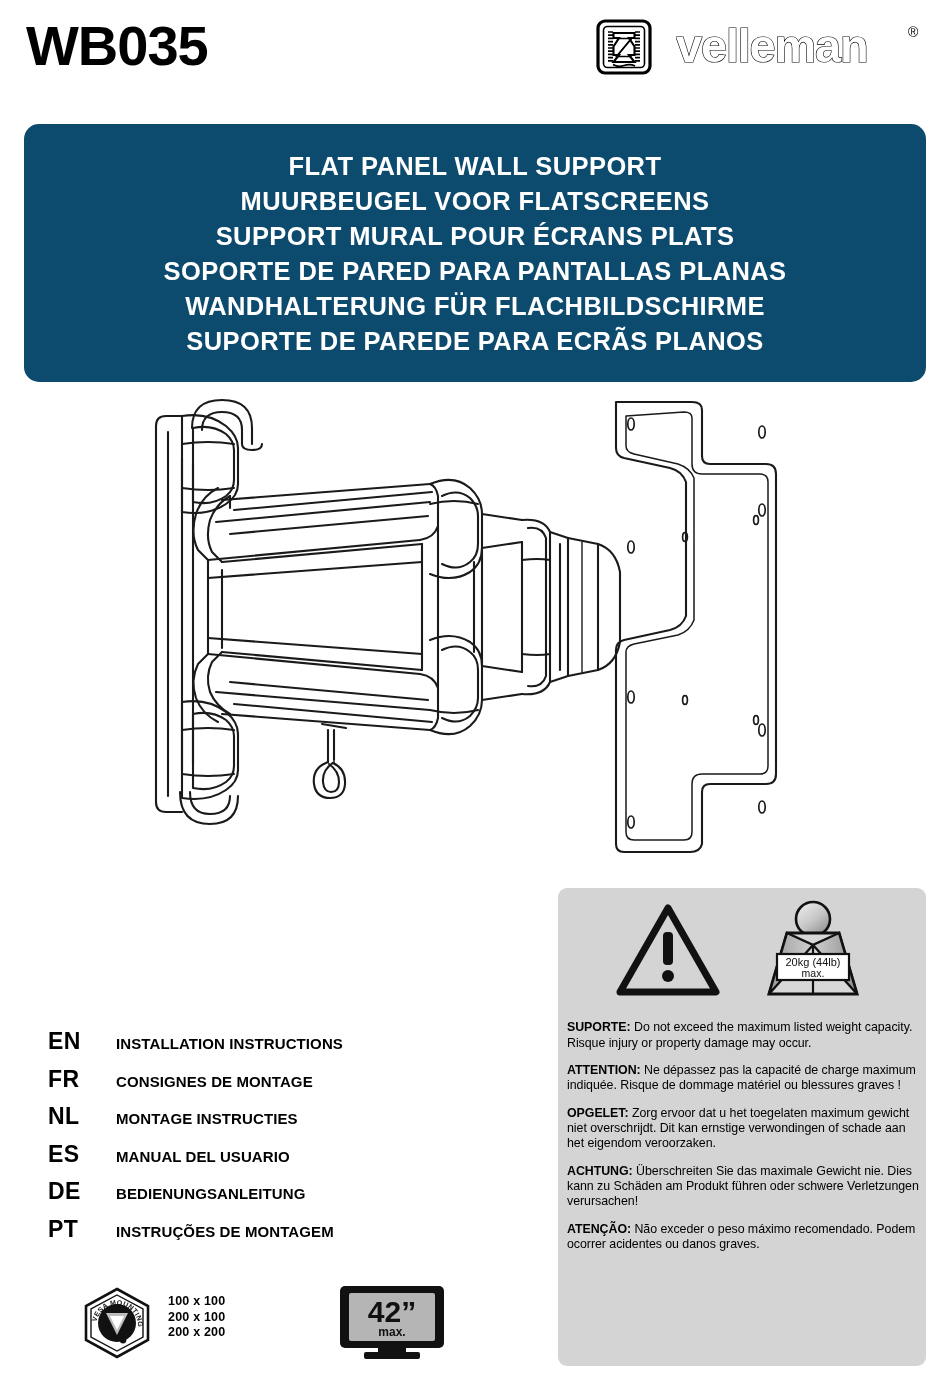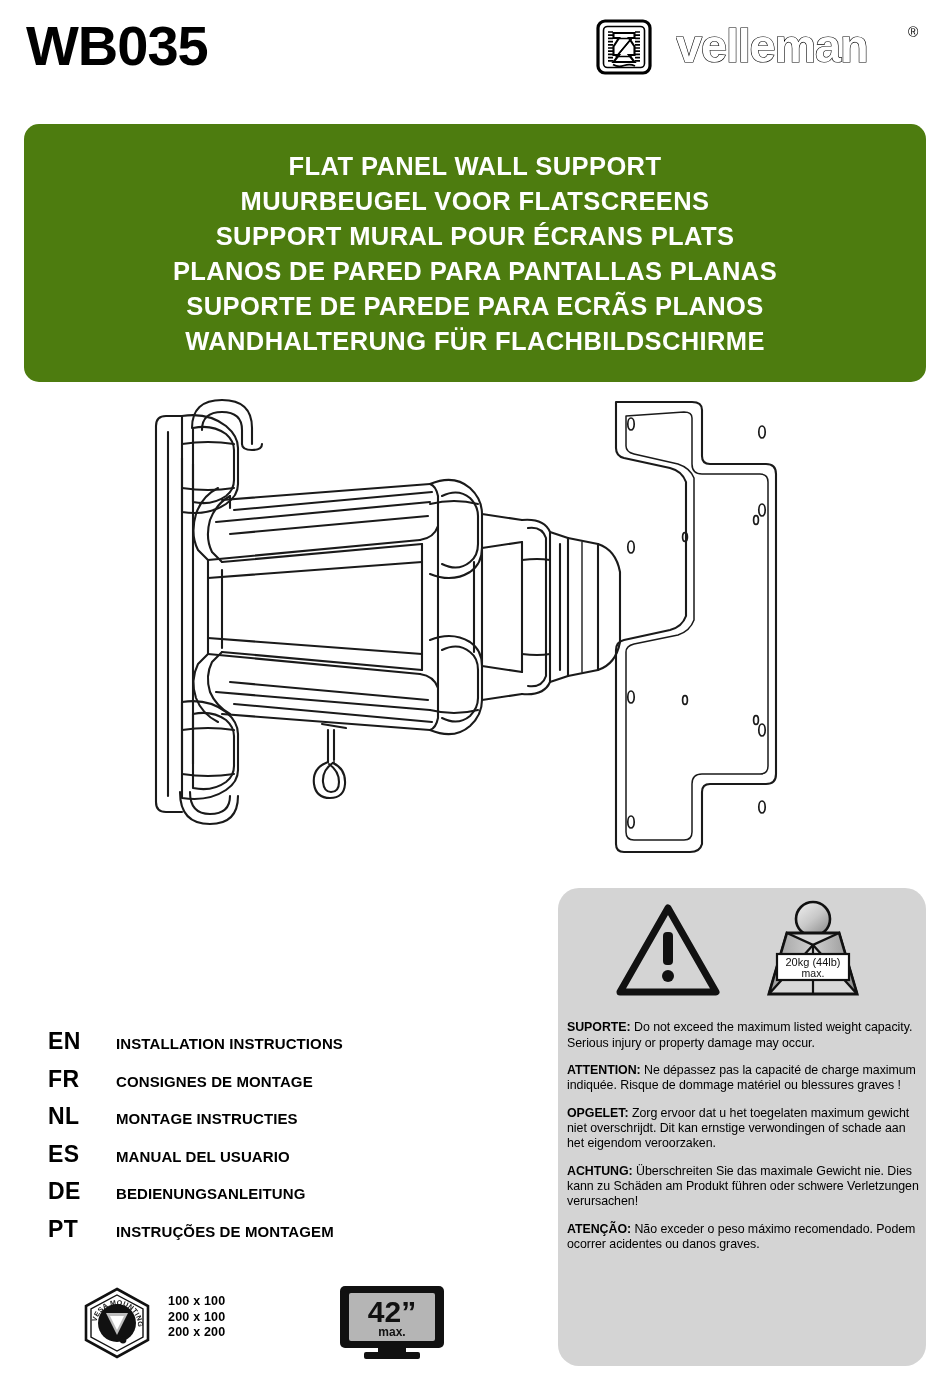--- a/index.html
+++ b/index.html
@@ -40,21 +40,21 @@
     gap: 24px;
   }
   #brand-emblem { display: block; }
   #brand-wordmark { display: block; }
 
   
   #title-banner {
     position: absolute;
     left: 24px; top: 124px;
     width: 902px; height: 258px;
-    background: #4d7c0f;
+    background: #0c4a6e;
     border-radius: 15px;
     display: flex;
     flex-direction: column;
     align-items: center;
     justify-content: center;
     gap: 1px;
   }
   .banner-line {
     color: #ffffff;
     font-size: 25.5px;
@@ -118,21 +118,21 @@
     position: absolute;
     left: 288px; top: 0px;
   }
 
   
   #caution-panel {
     position: absolute;
     left: 558px; top: 888px;
     width: 368px; height: 478px;
     background: #d4d4d4;
-    border-radius: 21px;
+    border-radius: 9px;
     padding: 0;
     box-sizing: border-box;
   }
   #caution-icons {
     position: absolute;
     left: 0; top: 6px;
     width: 368px; height: 112px;
     display: flex;
     align-items: center;
     justify-content: center;
@@ -190,23 +190,23 @@
       <text x="232" y="18" font-family="'Liberation Sans', sans-serif" font-size="14" fill="#000">®</text>
     </svg>
 
   </div>
 </div>
 
 <div id="title-banner">
   <div class="banner-line">FLAT PANEL WALL SUPPORT</div>
   <div class="banner-line">MUURBEUGEL VOOR FLATSCREENS</div>
   <div class="banner-line">SUPPORT MURAL POUR ÉCRANS PLATS</div>
-  <div class="banner-line">PLANOS DE PARED PARA PANTALLAS PLANAS</div>
+  <div class="banner-line">SOPORTE DE PARED PARA PANTALLAS PLANAS</div>
+  <div class="banner-line">WANDHALTERUNG FÜR FLACHBILDSCHIRME</div>
   <div class="banner-line">SUPORTE DE PAREDE PARA ECRÃS PLANOS</div>
-  <div class="banner-line">WANDHALTERUNG FÜR FLACHBILDSCHIRME</div>
 </div>
 
 <svg id="product-illustration" viewBox="0 0 700 470">
   <g fill="none" stroke="#1a1a1a" stroke-width="2.1" stroke-linejoin="round" stroke-linecap="round">
 
     <path d="M26 34 L26 410"></path>
     <path d="M38 40 L38 404"></path>
     <path d="M26 34 Q26 24 36 24 L52 24"></path>
     <path d="M26 410 Q26 420 36 420 L52 420"></path>
     <path d="M52 66 L52 378"></path>
@@ -441,21 +441,21 @@
       <rect x="20" y="55" width="72" height="26" fill="#ffffff" stroke="#111" stroke-width="2.2"></rect>
       <text id="weight-line-1" x="56" y="67" text-anchor="middle" font-family="'Liberation Sans', sans-serif" font-size="11" fill="#111">20kg (44lb)</text>
       <text id="weight-line-2" x="56" y="78" text-anchor="middle" font-family="'Liberation Sans', sans-serif" font-size="10.5" fill="#111">max.</text>
     </svg>
 
   </div>
 
   <div id="caution-text">
 
     <p class="caution-block">
-      <span class="caution-kw">SUPORTE:</span><span> Do not exceed the maximum listed weight capacity. Serious injury or property damage may occur.</span>
+      <span class="caution-kw">SUPORTE:</span><span> Do not exceed the maximum listed weight capacity. Risque injury or property damage may occur.</span>
     </p>
 
     <p class="caution-block">
       <span class="caution-kw">ATTENTION:</span><span> Ne dépassez pas la capacité de charge maximum indiquée. Risque de dommage matériel ou blessures graves !</span>
     </p>
 
     <p class="caution-block">
       <span class="caution-kw">OPGELET:</span><span> Zorg ervoor dat u het toegelaten maximum gewicht niet overschrijdt. Dit kan ernstige verwondingen of schade aan het eigendom veroorzaken.</span>
     </p>
 

